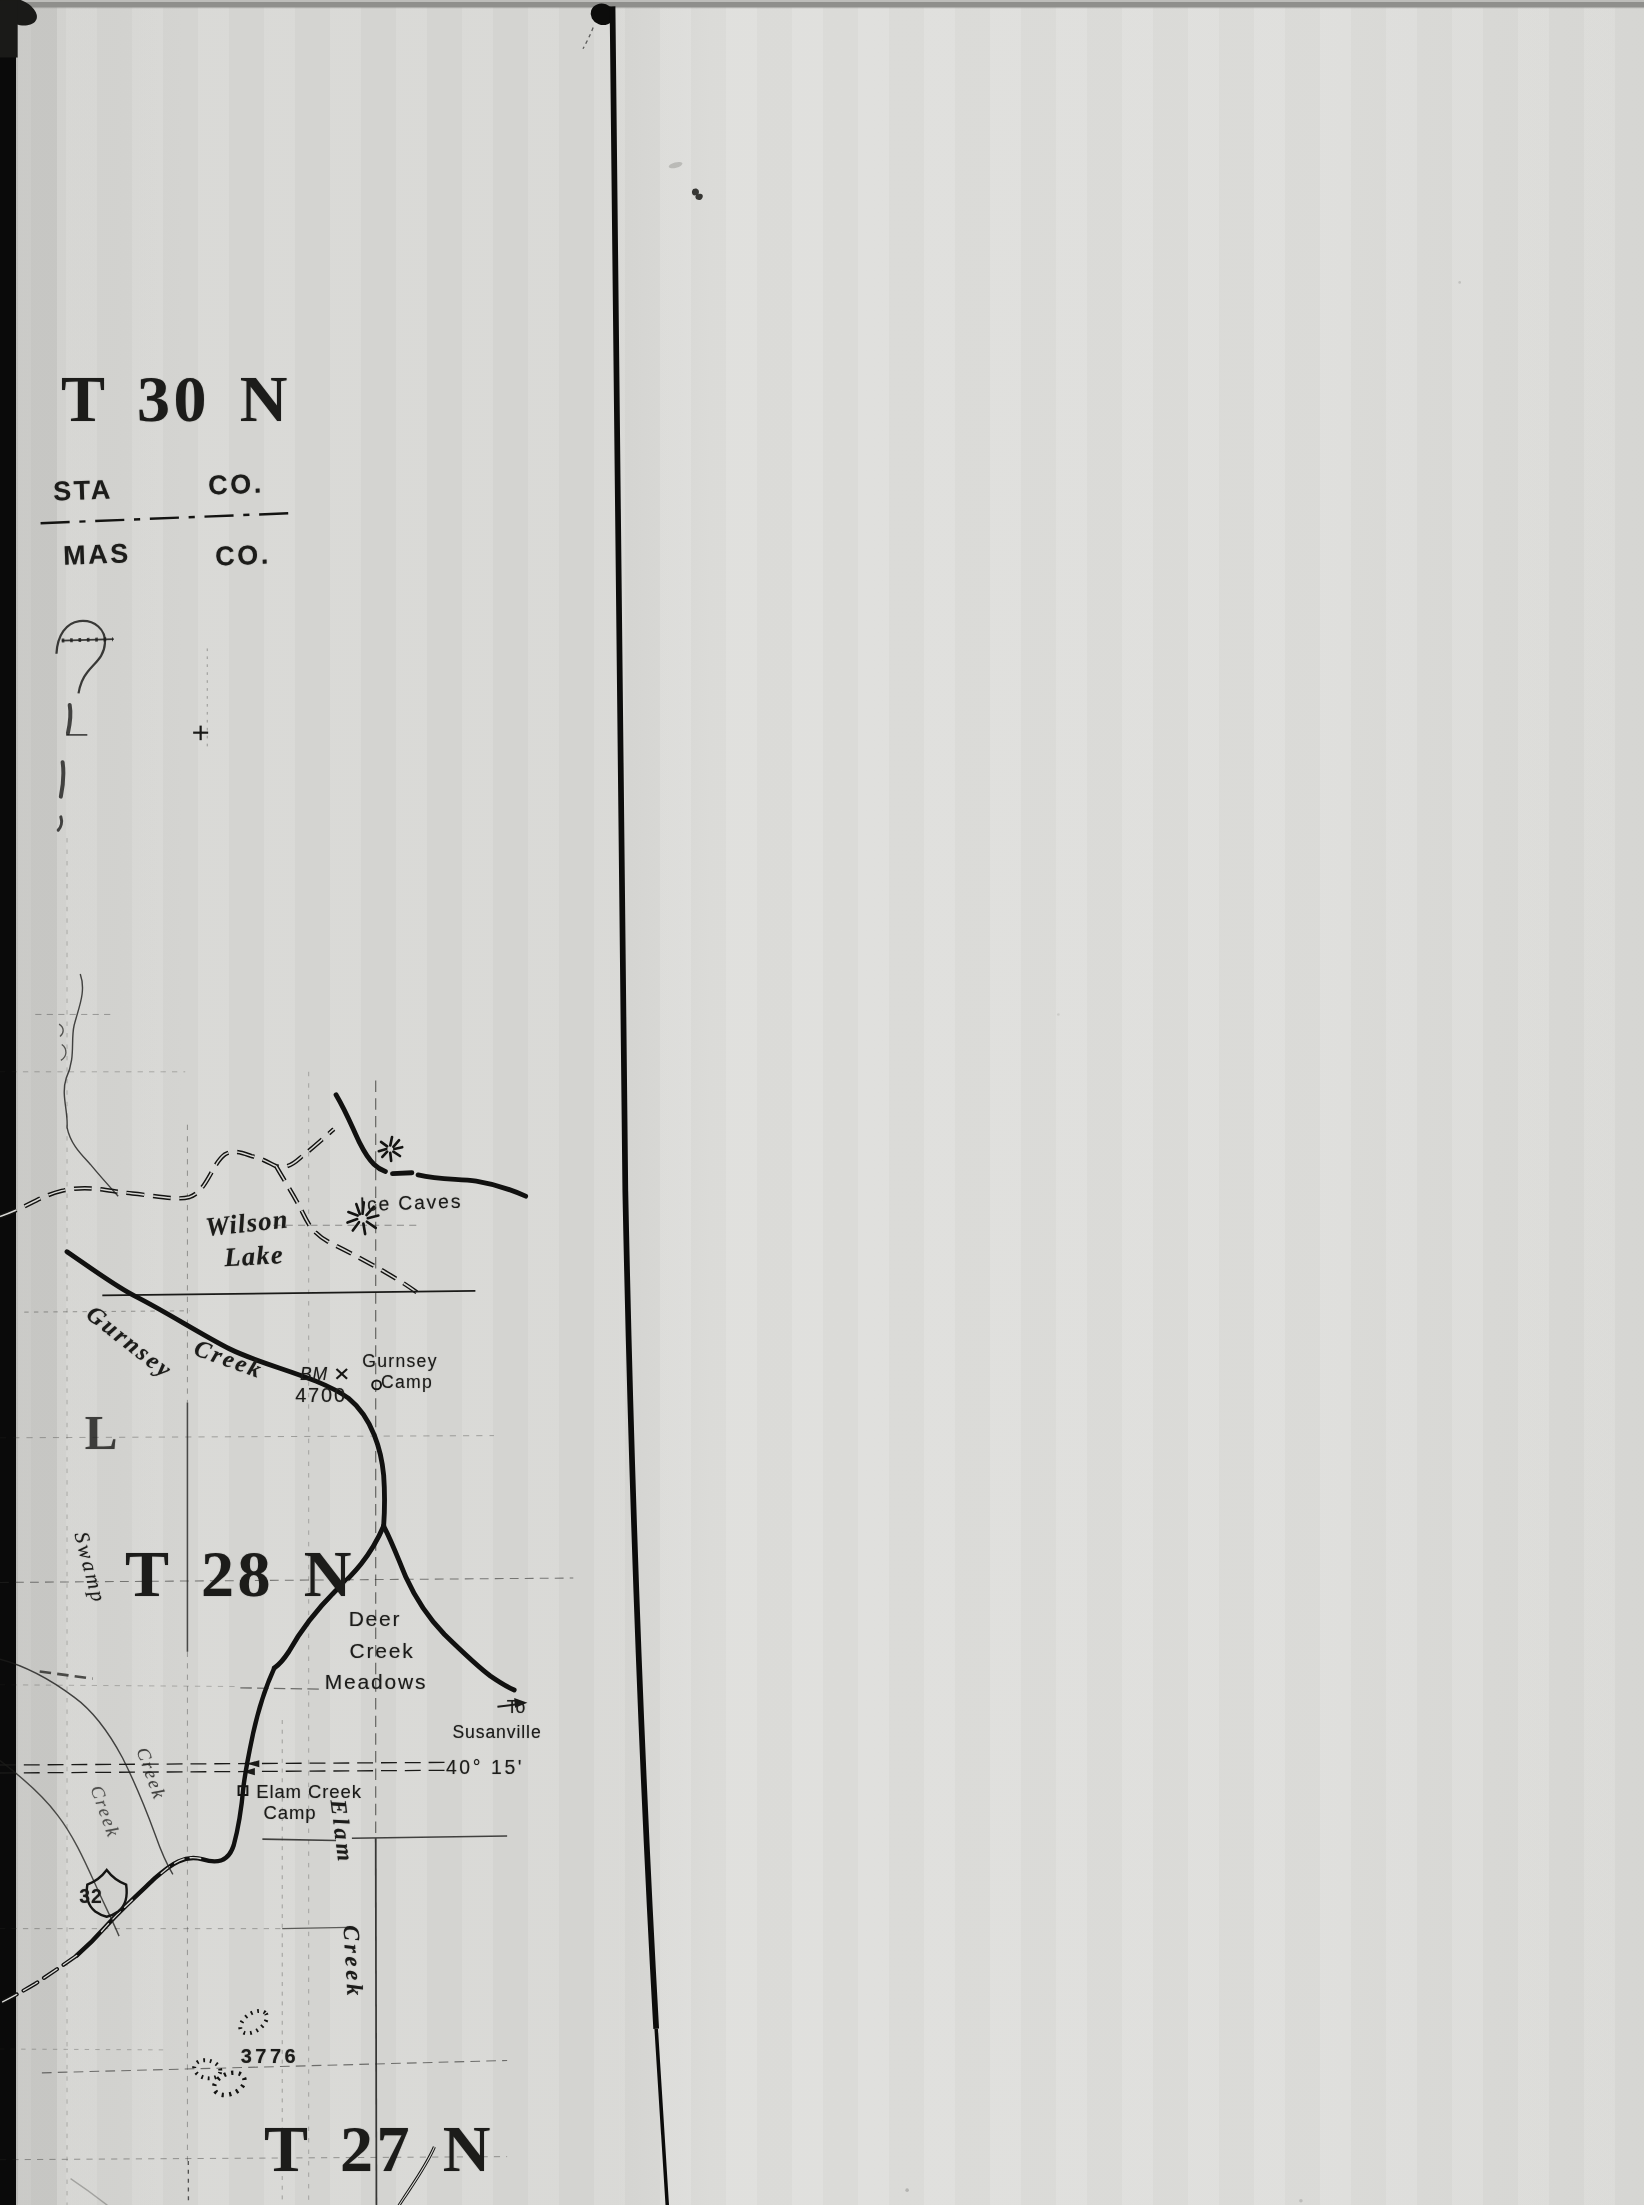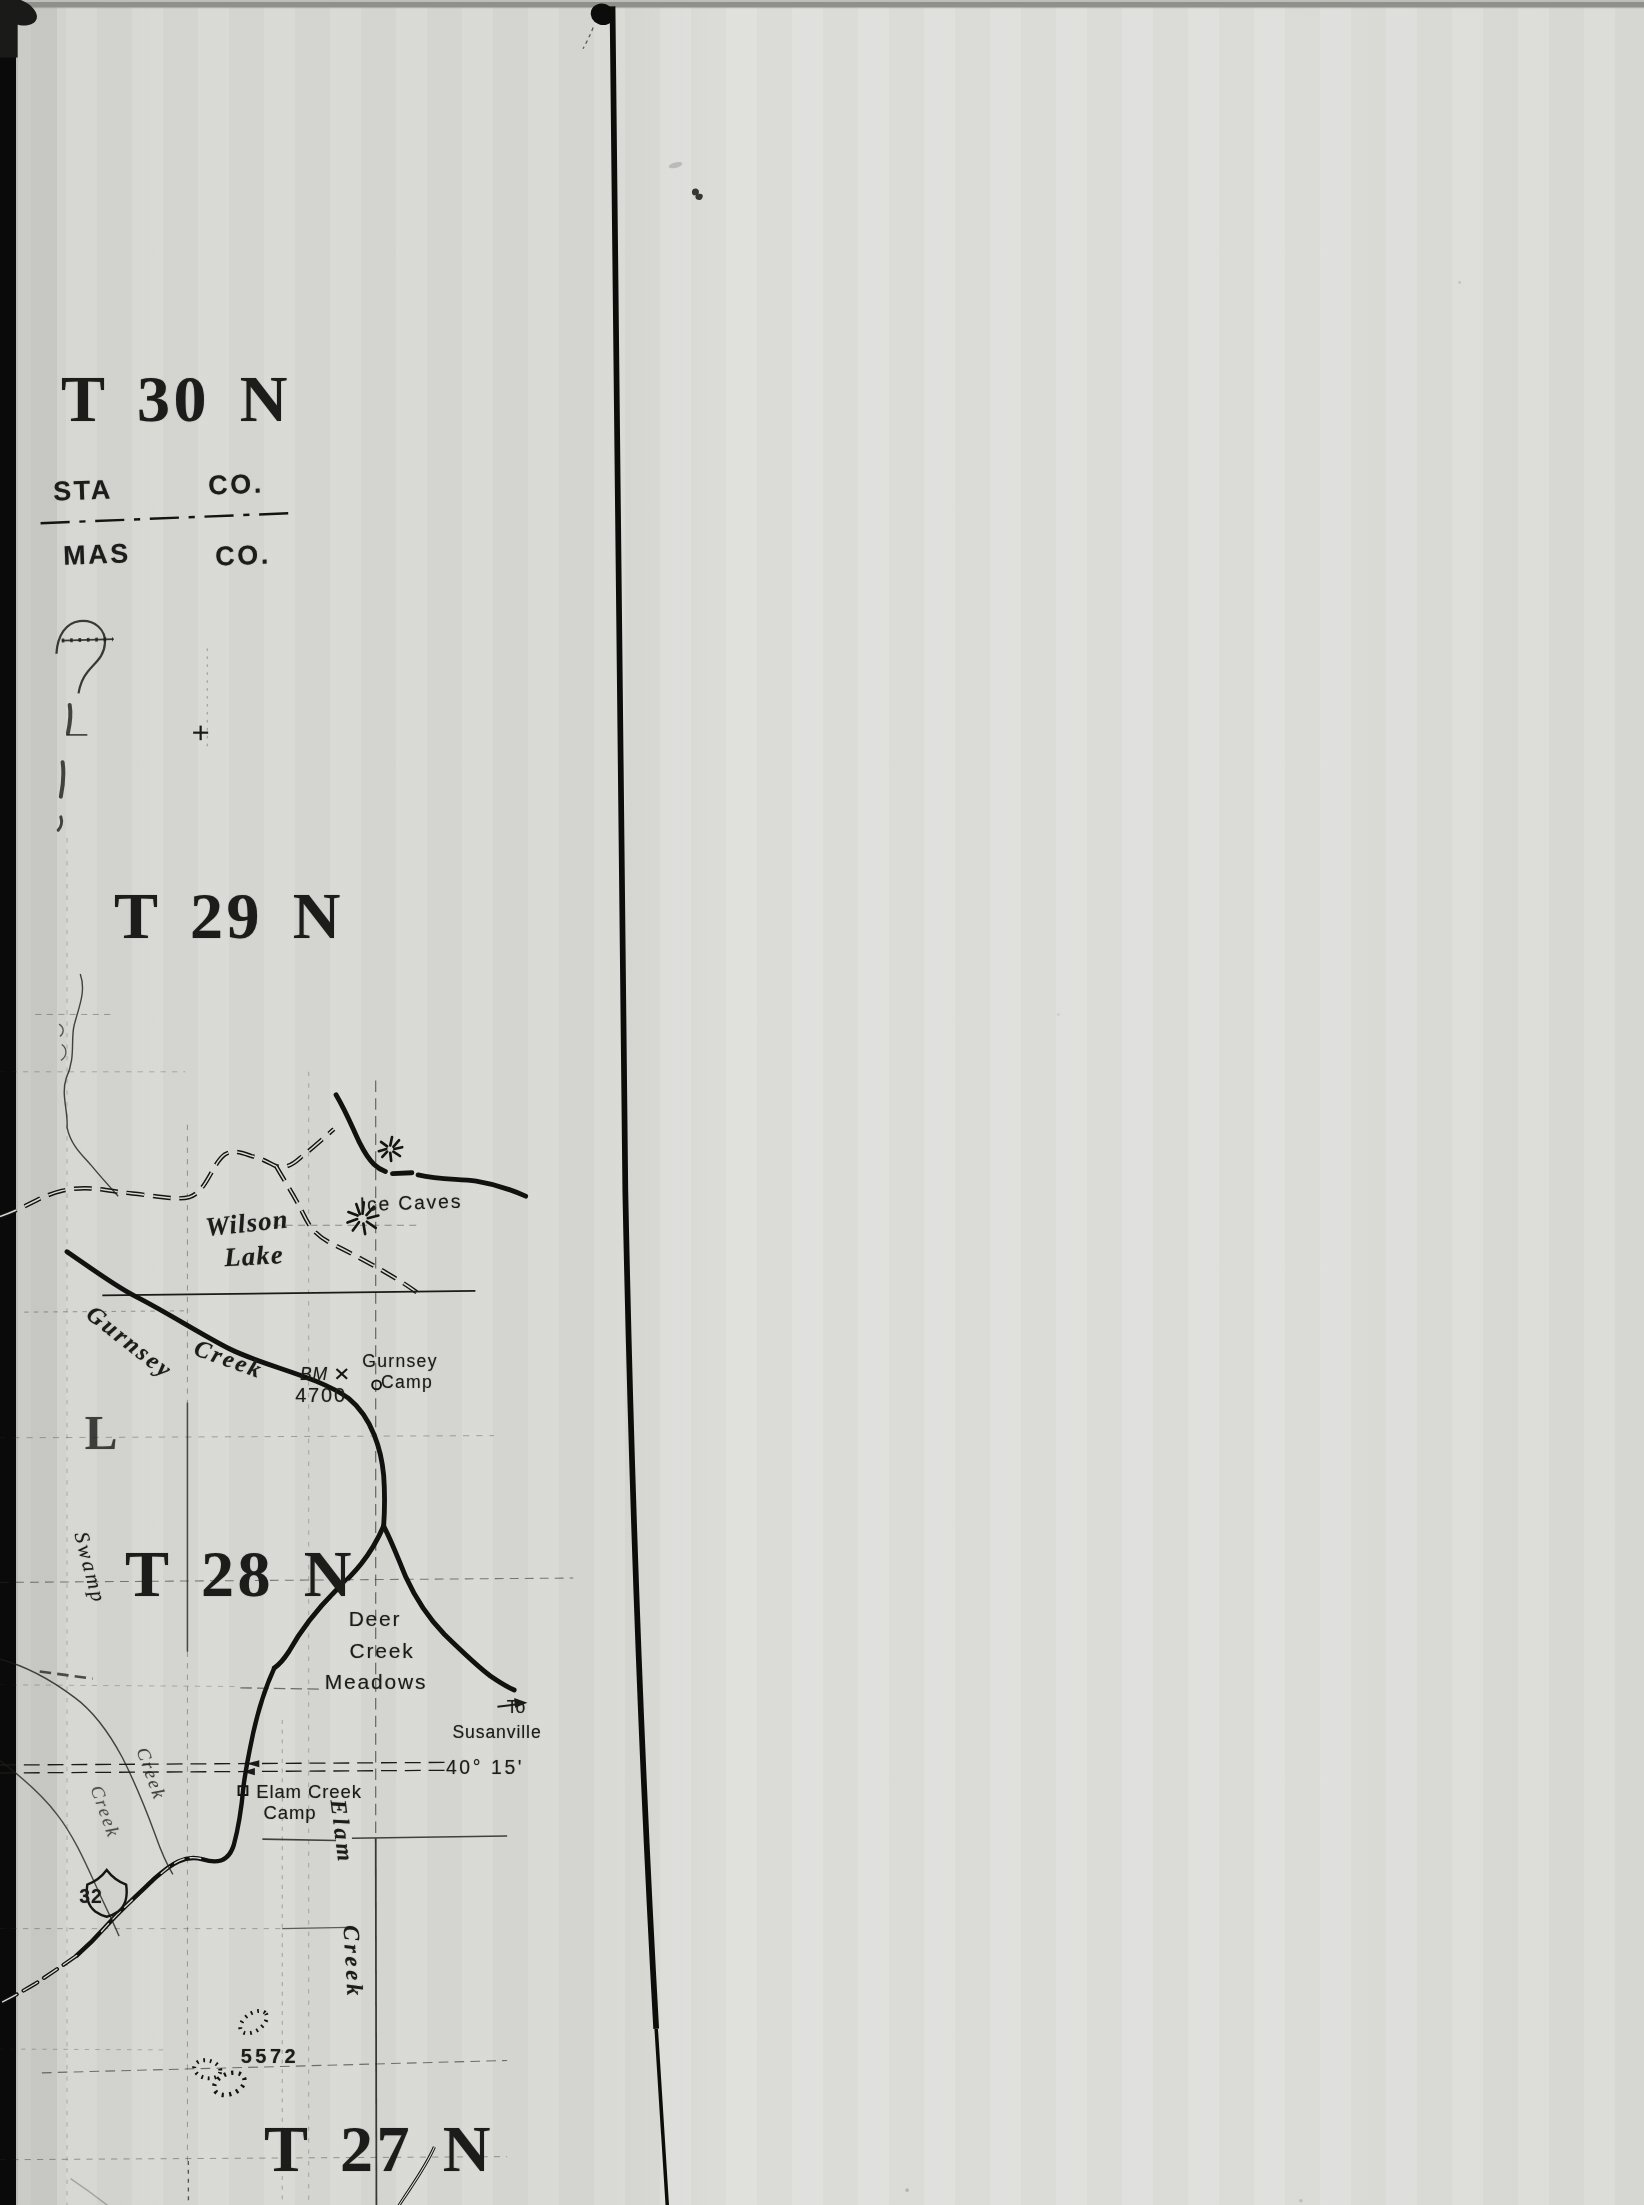--- a/index.html
+++ b/index.html
@@ -223,21 +223,20 @@
     <circle cx="3310" cy="640" r="3" opacity=".14"></circle>
     <circle cx="2400" cy="2300" r="3" opacity=".1"></circle>
     <ellipse cx="38" cy="26" rx="48" ry="28" opacity="1" transform="rotate(22 38 26)"></ellipse>
     <rect x="0" y="0" width="40" height="130"></rect>
   </g>
 </svg>
 
 <div class="layer">
 
   <div class="lbl serif b" style="left:176px;top:399px;font-size:66px;letter-spacing:3.5px;word-spacing:9.7px;transform:translate(-50%,-50%);">T 30 N</div>
-  <div class="lbl serif b" style="left:229px;top:916px;font-size:66px;letter-spacing:3.5px;word-spacing:9.7px;transform:translate(-50%,-50%);">T 29 N</div>
   <div class="lbl serif b" style="left:240px;top:1574px;font-size:66px;letter-spacing:3.5px;word-spacing:9.7px;transform:translate(-50%,-50%);">T 28 N</div>
   <div class="lbl serif b" style="left:379px;top:2149px;font-size:66px;letter-spacing:3.5px;word-spacing:9.7px;transform:translate(-50%,-50%);">T 27 N</div>
 
   <div class="lbl sans sb" style="left:83px;top:491px;font-size:27px;letter-spacing:2.6px;transform:translate(-50%,-50%) rotate(-2deg);">STA</div>
   <div class="lbl sans sb" style="left:236px;top:485px;font-size:27px;letter-spacing:2.6px;transform:translate(-50%,-50%) rotate(-2deg);">CO.</div>
   <div class="lbl sans sb" style="left:97px;top:555px;font-size:27px;letter-spacing:2.6px;transform:translate(-50%,-50%) rotate(-2deg);">MAS</div>
   <div class="lbl sans sb" style="left:243px;top:556px;font-size:27px;letter-spacing:2.6px;transform:translate(-50%,-50%) rotate(-2deg);">CO.</div>
 
   <div class="lbl serif it sb" style="left:247px;top:1223px;font-size:26.5px;letter-spacing:1.3px;transform:translate(-50%,-50%) rotate(-6deg);">Wilson</div>
   <div class="lbl serif it sb" style="left:254px;top:1256px;font-size:26.5px;letter-spacing:1.3px;transform:translate(-50%,-50%) rotate(-3deg);">Lake</div>
@@ -263,21 +262,21 @@
   <div class="lbl sans" style="left:485px;top:1768px;font-size:19.4px;letter-spacing:2.6px;transform:translate(-50%,-50%);">40° 15'</div>
 
   <div class="lbl sans" style="left:309px;top:1792px;font-size:18.5px;letter-spacing:0.9px;transform:translate(-50%,-50%);">Elam Creek</div>
   <div class="lbl sans" style="left:290px;top:1813px;font-size:18.5px;letter-spacing:0.9px;transform:translate(-50%,-50%);">Camp</div>
 
   <div class="lbl serif it sb" style="left:342px;top:1832px;font-size:23px;letter-spacing:3.5px;transform:translate(-50%,-50%) rotate(83deg);">Elam</div>
   <div class="lbl serif it sb" style="left:353px;top:1962px;font-size:23px;letter-spacing:3.5px;transform:translate(-50%,-50%) rotate(87deg);">Creek</div>
 
   <div class="lbl sans sb" style="left:91px;top:1897px;font-size:19.4px;letter-spacing:0.9px;transform:translate(-50%,-50%);">32</div>
 
-  <div class="lbl sans sb" style="left:270px;top:2056px;font-size:20px;letter-spacing:3.5px;transform:translate(-50%,-50%);">5572</div>
+  <div class="lbl sans sb" style="left:270px;top:2056px;font-size:20px;letter-spacing:3.5px;transform:translate(-50%,-50%);">3776</div>
 
   <div class="lbl serif it" style="left:90px;top:1568px;font-size:21px;letter-spacing:2.6px;transform:translate(-50%,-50%) rotate(75deg);">Swamp</div>
 
   <div class="lbl serif b" style="left:101px;top:1432px;font-size:49px;opacity:.82;transform:translate(-50%,-50%);">L</div>
 
   <div class="lbl serif it" style="left:151px;top:1774px;font-size:18.5px;letter-spacing:2.2px;opacity:.8;transform:translate(-50%,-50%) rotate(70deg);">Creek</div>
   <div class="lbl serif it" style="left:105px;top:1812px;font-size:18.5px;letter-spacing:2.2px;opacity:.72;transform:translate(-50%,-50%) rotate(70deg);">Creek</div>
   <div class="lbl serif it" style="left:152px;top:2228px;font-size:19.4px;letter-spacing:2.6px;opacity:.5;transform:translate(-50%,-50%) rotate(36deg);">Creek</div>
 
 </div>

